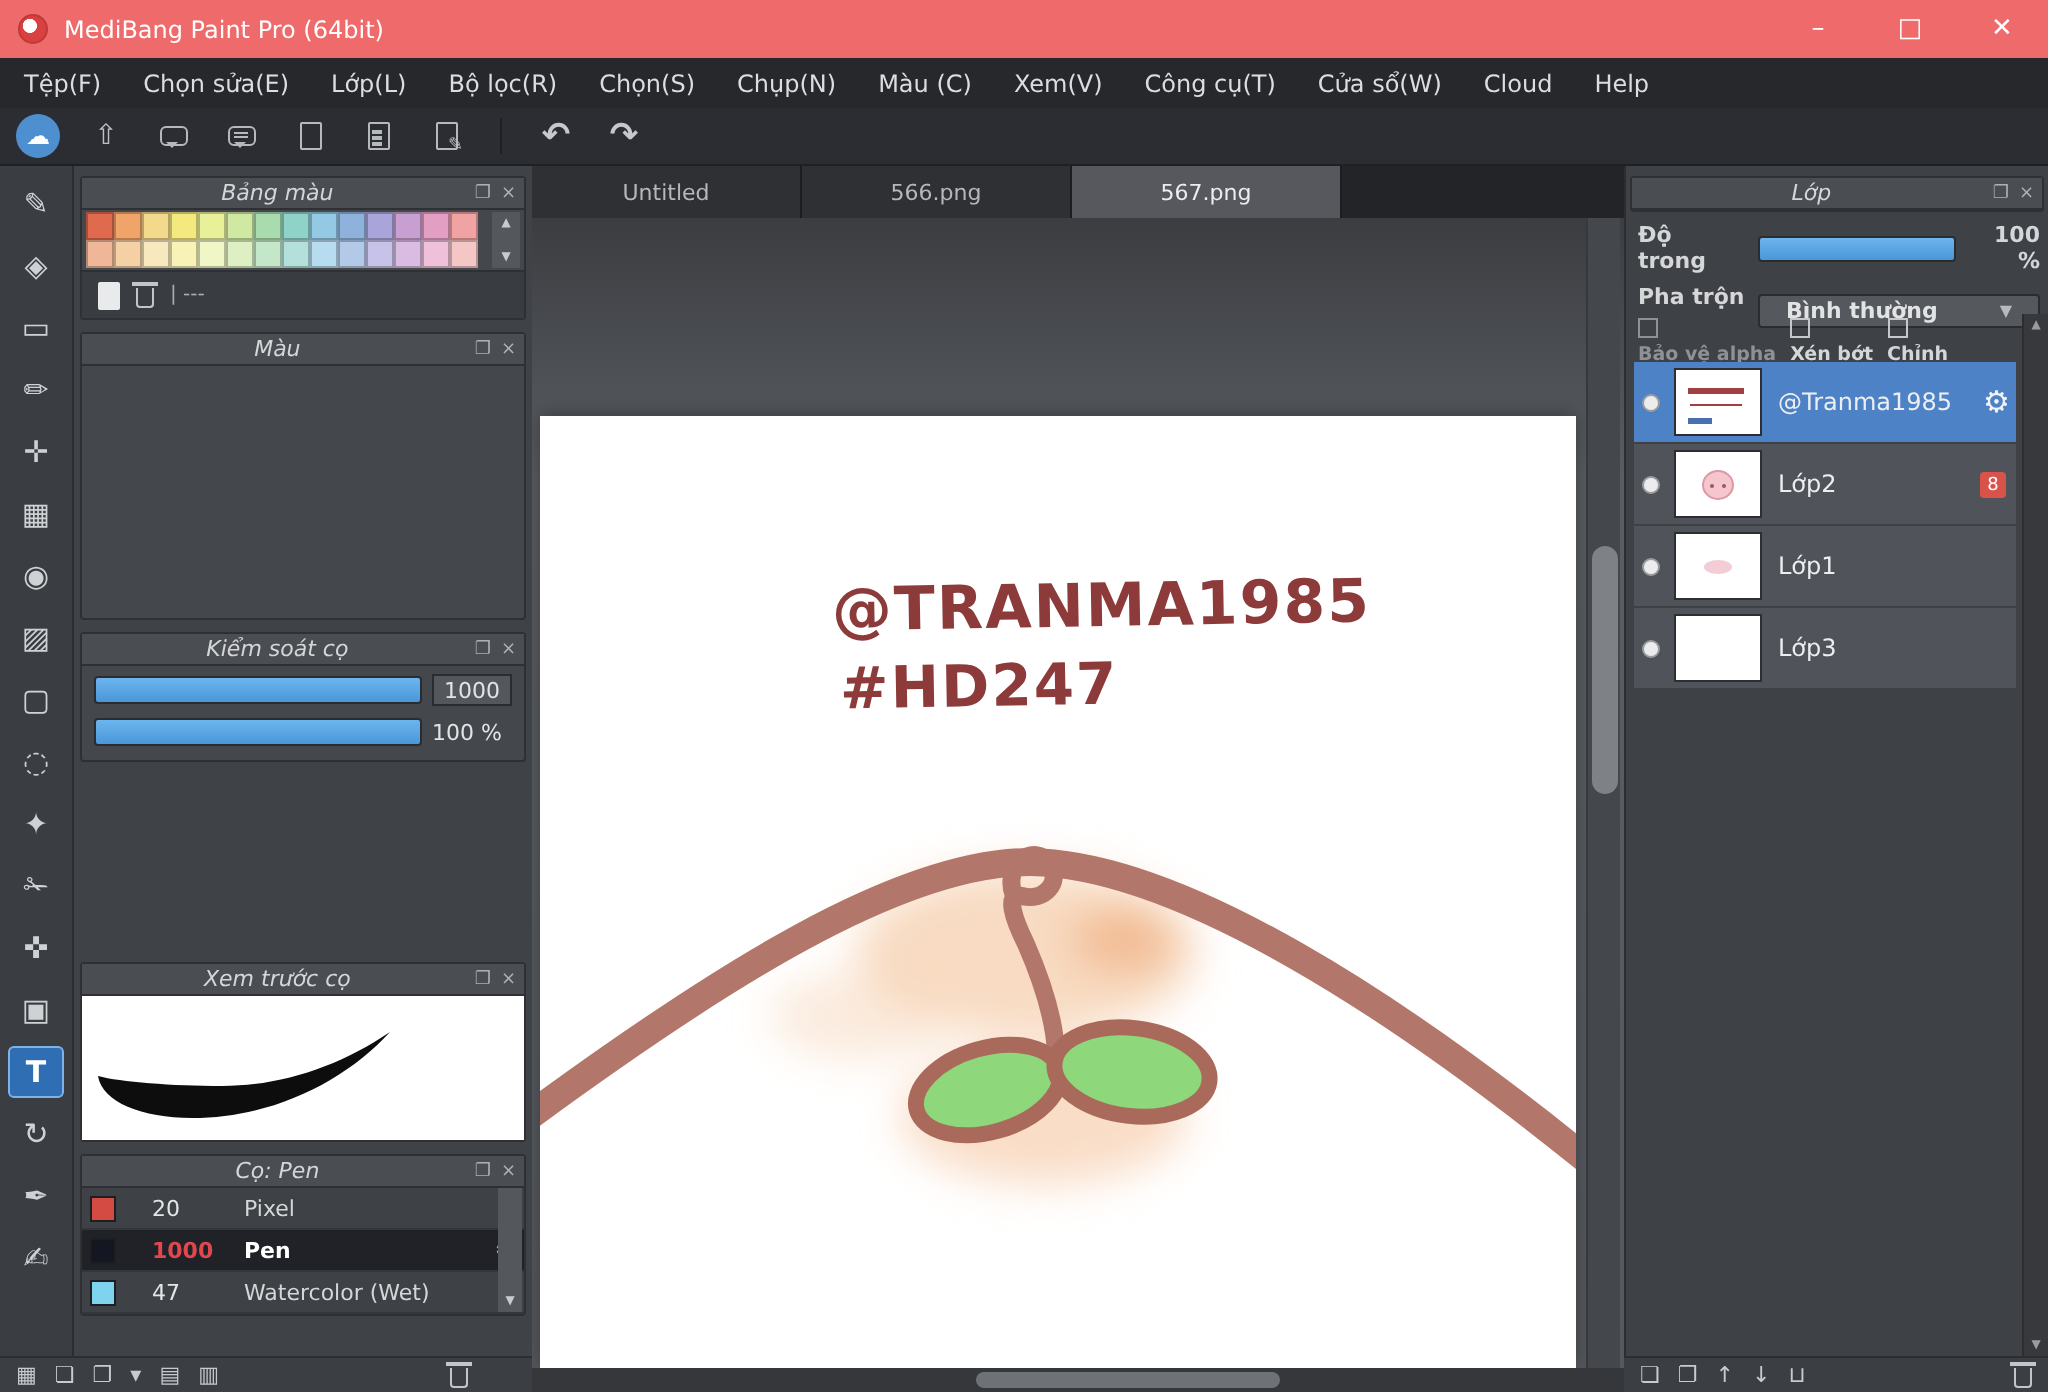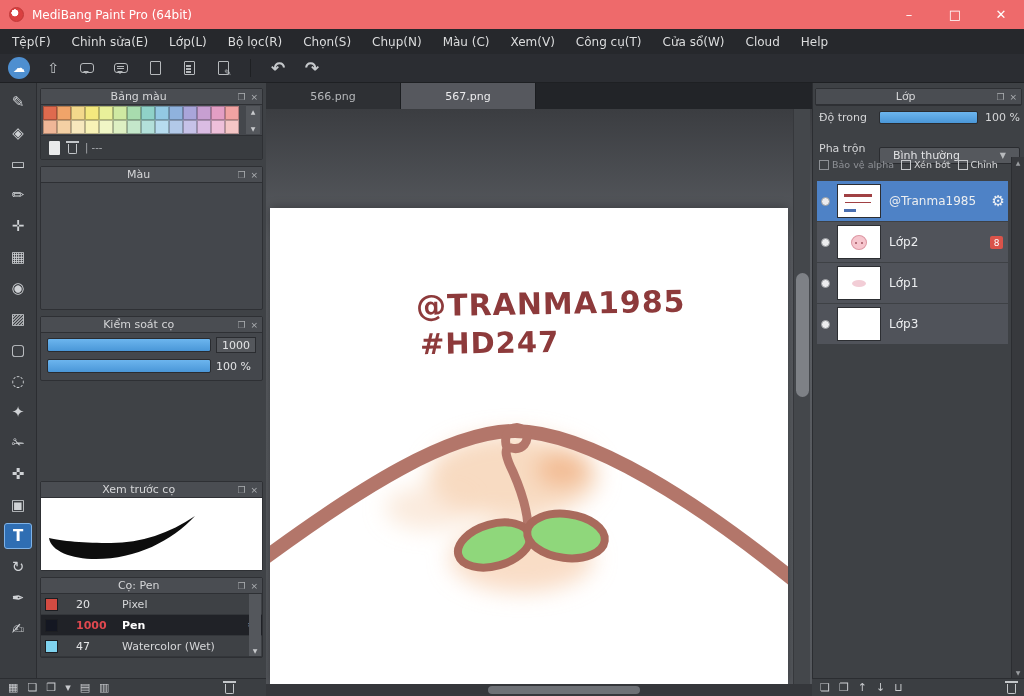--- a/index.html
+++ b/index.html
@@ -44,21 +44,21 @@
     border-right:1px solid #2b2d31; display:flex; flex-direction:column; align-items:center; padding-top:6px; }
   .tool { width:28px; height:26px; margin-bottom:5px; display:flex; align-items:center; justify-content:center;
     color:#cfd2d5; font-size:15px; border-radius:3px; }
   .tool.sel { background:#2f6eb3; border:1px solid #7fb3e8; color:#fff; font-weight:bold; }
 
   
   .leftpanels { position:absolute; left:37px; top:0; width:229px; height:595px; background:#3f4246;
     display:flex; flex-direction:column; gap:6px; padding:5px 3px 0 3px; }
   .panel { background:#44474c; border:1px solid #2e3034; border-radius:2px; }
   .phead { height:16px; display:flex; align-items:center; background:#4a4d52; border-bottom:1px solid #2e3034;
-    padding:0 4px; font-size:11px; color:#d5d6d8; }
+    padding:0 4px; font-size:11px; color:#d5d6d8;font-style:italic; }
   .ptitle { flex:1; text-align:center; }
   .picon { font-size:9px; color:#aeb1b4; margin-left:5px; }
   .pbody { position:relative; }
 
   
   .palgrid { display:grid; grid-template-columns:repeat(14,14px); grid-auto-rows:14px; padding:1px 0 0 2px; }
   .swatch { border:1px solid rgba(0,0,0,.25); }
   .palspin { position:absolute; right:2px; top:1px; width:14px; height:28px; background:#54575c;
     display:flex; flex-direction:column; align-items:center; justify-content:space-between; font-size:6px; color:#c8cacd; padding:2px 0; }
   .palactions { height:24px; display:flex; align-items:center; gap:8px; padding:0 6px 0 8px;
@@ -125,28 +125,28 @@
   .wmark.l1 { left:146px; top:78px; font-size:30px; }
   .wmark.l2 { left:150px; top:118px; font-size:29px; }
   .vscroll { position:absolute; right:2px; top:0; width:17px; height:100%; background:#44474b; border-left:1px solid #36383c; }
   .vthumb { position:absolute; left:2px; top:164px; width:13px; height:124px; background:#7e8186; border-radius:7px; }
   .hscroll { position:absolute; left:0; bottom:0; width:100%; height:12px; background:#35373b; }
   .hthumb { position:absolute; left:222px; top:2px; width:152px; height:8px; background:#6e7176; border-radius:4px; }
 
   
   .rightpanel { position:absolute; left:812px; top:0; width:212px; height:595px; background:#3e4145; border-left:1px solid #2b2d31; }
   .rp-head { position:absolute; left:2px; right:2px; top:5px; }
-  .rprow { position:absolute; left:6px; right:4px; display:flex; align-items:center; gap:6px; font-size:11px; color:#d5d6d8; }
+  .rprow { position:absolute; left:6px; right:4px; display:flex; align-items:center; gap:6px; font-size:11px; color:#d5d6d8;font-weight:bold; }
   .rp-label { width:54px; }
   .rp-slider { flex:1; height:13px; background:linear-gradient(#6cb5ee,#4a97d8); border:1px solid #2a2c30; border-radius:2px; }
   .rp-val { width:36px; text-align:right; }
   .dropdown { flex:1; height:17px; background:#55585d; border:1px solid #2a2c30; border-radius:2px;
     display:flex; align-items:center; padding:0 13px; font-size:11px; color:#e2e3e5;margin-top:14px; }
   .dropdown .arrow { margin-left:auto; font-size:8px; color:#b8babd; }
-  .chk { display:flex; align-items:center; gap:3px; font-size:9.5px; white-space:nowrap; }
+  .chk { display:flex; align-items:flex-start; gap:3px; font-size:9.5px; white-space:nowrap;flex-direction:column; }
   .chkbox { width:10px; height:10px; border:1px solid #c6c8cb; background:transparent; flex:none; }
   .chk.dim { color:#8e9196; } .chk.dim .chkbox { border-color:#8e9196; }
   .layerlist { position:absolute; left:4px; right:16px; top:98px; }
   .lrow { height:40px; margin-bottom:1px; background:#50535a; display:flex; align-items:center; position:relative; padding-left:4px; }
   .lrow.sel { background:#4e82c6; }
   .vis { width:9px; height:9px; border-radius:50%; background:#ececee; border:1px solid #9a9da0; flex:none; }
   .lthumb { width:44px; height:34px; margin:0 8px 0 7px; border:1px solid #2c2e32; position:relative; overflow:hidden; flex:none; background:#fff; }
   .thumb-text::before { content:""; position:absolute; left:6px; top:9px; width:28px; height:3px; background:#a04043; box-shadow:0 7px 0 -1px #a04043; }
   .thumb-text::after { content:""; position:absolute; left:6px; top:24px; width:12px; height:3px; background:#4a6fb0; }
   .face { position:absolute; left:13px; top:9px; width:16px; height:15px; border-radius:50%; background:#f6c6ce; border:1px solid #dd98a4; }
@@ -177,21 +177,21 @@
     <div class="apptitle">MediBang Paint Pro (64bit)</div>
     <div class="wbtns">
       <div class="wbtn">–</div>
       <div class="wbtn">□</div>
       <div class="wbtn">✕</div>
     </div>
   </div>
 
   <div class="menubar">
     <span class="menu-item">Tệp(F)</span>
-    <span class="menu-item">Chỉnh sửa(E)</span>
+    <span class="menu-item">Chọn sửa(E)</span>
     <span class="menu-item">Lớp(L)</span>
     <span class="menu-item">Bộ lọc(R)</span>
     <span class="menu-item">Chọn(S)</span>
     <span class="menu-item">Chụp(N)</span>
     <span class="menu-item">Màu (C)</span>
     <span class="menu-item">Xem(V)</span>
     <span class="menu-item">Công cụ(T)</span>
     <span class="menu-item">Cửa sổ(W)</span>
     <span class="menu-item">Cloud</span>
     <span class="menu-item">Help</span>
@@ -360,20 +360,21 @@
           <span class="bname">Watercolor (Wet)</span>
         </div>
         <div class="bscroll">
             <span>▼</span>
           </div>
       </div>
     </div>
 
     <div class="canvasarea">
       <div class="tabbar">
+        <div class="tab">Untitled</div>
         <div class="tab">566.png</div>
         <div class="tab active">567.png</div>
       </div>
       <div class="viewport">
         <div class="canvas-white">
           <svg width="518" height="476" viewBox="0 0 518 476" style="position:absolute;left:0;top:0">
             <defs>
               <filter id="soft" x="-60%" y="-60%" width="220%" height="220%">
                   <feGaussianBlur stdDeviation="11"></feGaussianBlur>
                 </filter>

